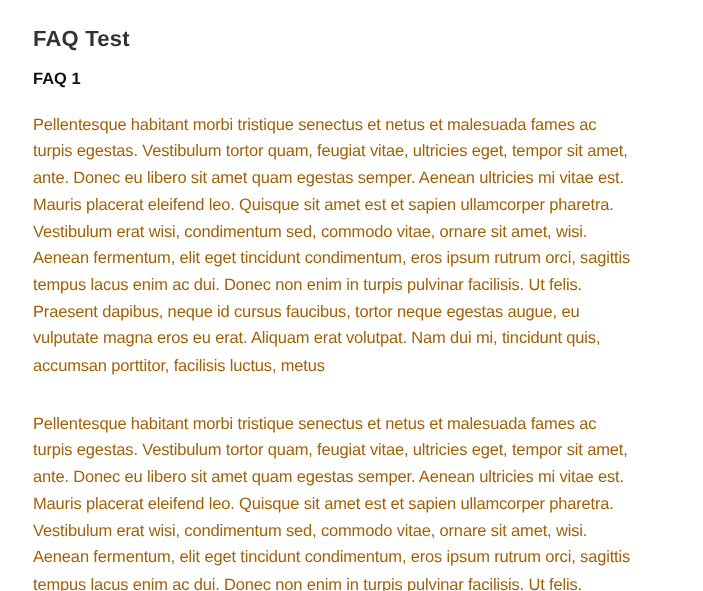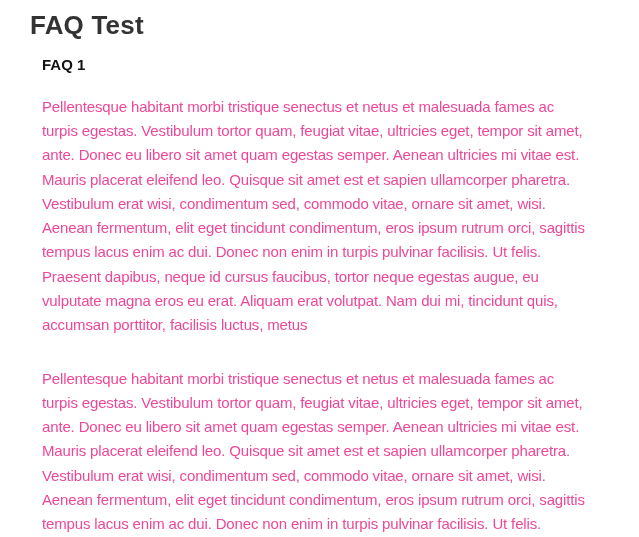--- a/index.html
+++ b/index.html
@@ -11,43 +11,43 @@
     width: 639px;
     height: 537px;
     overflow: hidden;
     font-family: "Liberation Sans", "DejaVu Sans", sans-serif;
     -webkit-font-smoothing: antialiased;
   }
   .page {
     padding: 11px 0 0 30px;
   }
   .page-title {
-    margin: 0 0 17px 0;
-    font-size: 26px;
+    margin: 14px 0 17px 0;
+    font-size: 20px;
     line-height: 1.12;
     font-weight: 700;
     color: #333333;
     letter-spacing: 0.2px;
   }
   .faq-item {
-    margin-left: 12px;
+    margin-left: 0;
     width: 548px;
   }
   .faq-question {
     margin: 0 0 21px 0;
     font-size: 15px;
     line-height: 1.1;
     font-weight: 700;
     color: #111111;
   }
   .faq-answer {
     margin: 0 0 29px 0;
     font-size: 15px;
     line-height: 24.3px;
-    color: #ec4899;
+    color: #a16207;
     letter-spacing: -0.15px;
     hyphens: auto;
     -webkit-hyphens: auto;
   }
 </style>
 </head>
 <body>
 
 <div class="page">
 

